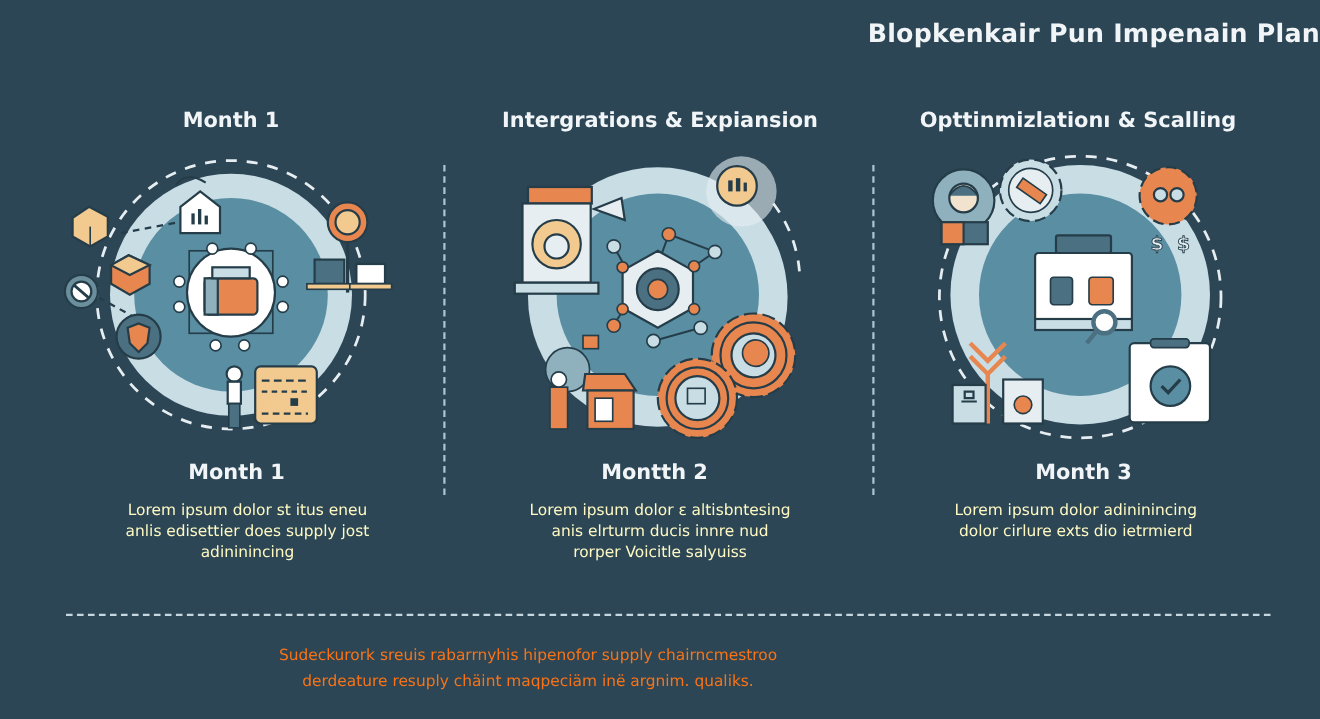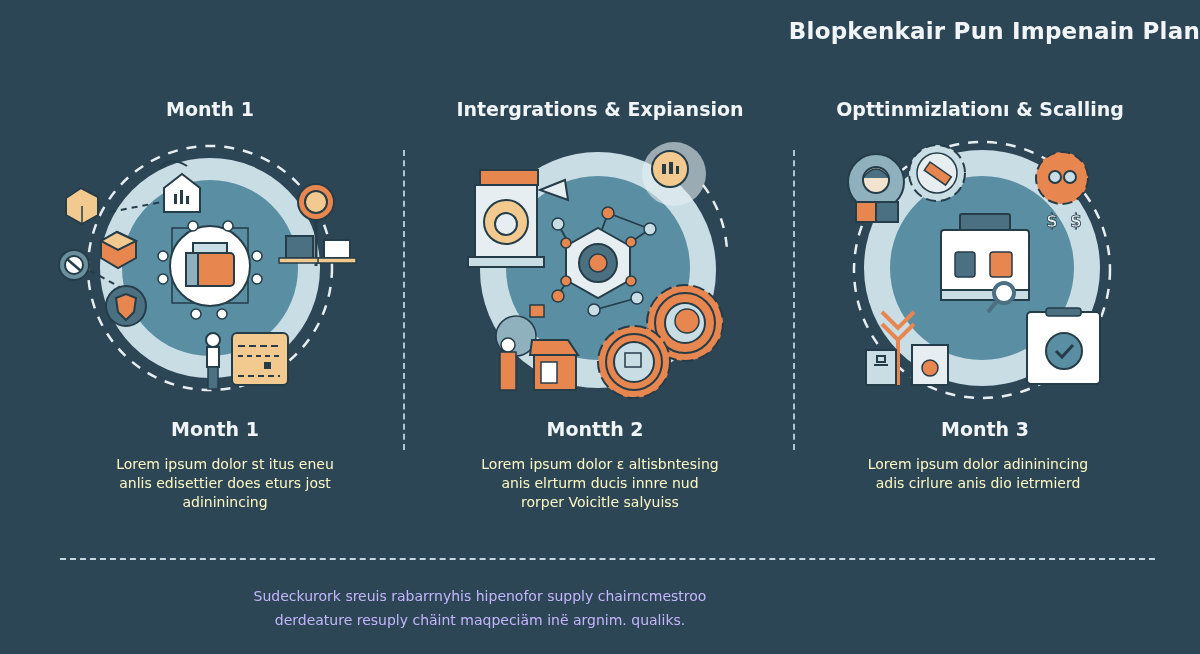--- a/index.html
+++ b/index.html
@@ -30,21 +30,21 @@
   .month-desc {
     position: absolute; top: 455px; text-align: center;
     font-size: 14px; line-height: 19px; color: #fef9c3;
   }
   .divider-h {
     position: absolute; left: 60px; top: 558px; width: 1095px; height: 0;
     border-top: 2px dashed #c5d8e2;
   }
   .footer {
     position: absolute; left: 0; top: 584px; width: 960px;
-    text-align: center; font-size: 14px; line-height: 24px; color: #c4b5fd;
+    text-align: center; font-size: 14px; line-height: 24px; color: #f97316;
   }
   .footer span { display: block; }
 </style>
 </head>
 <body>
 
 <div class="title">Blopkenkair Pun Impenain Plan</div>
 
 <div class="col-head" style="left:60px;width:300px;">Month 1</div>
 <div class="col-head" style="left:430px;width:340px;">Intergrations &amp; Expiansion</div>
@@ -270,31 +270,31 @@
     </g>
   </svg>
 </div>
 
 <div class="month-label" style="left:60px;width:310px;">Month 1</div>
 <div class="month-label" style="left:440px;width:310px;">Montth 2</div>
 <div class="month-label" style="left:830px;width:310px;">Month 3</div>
 
 <div class="month-desc" style="left:60px;width:330px;">
   <div>Lorem ipsum dolor st itus eneu</div>
-  <div>anlis edisettier does eturs jost</div>
+  <div>anlis edisettier does supply jost</div>
   <div>adininincing</div>
 </div>
 <div class="month-desc" style="left:430px;width:340px;">
   <div>Lorem ipsum dolor ɛ altisbntesing</div>
   <div>anis elrturm ducis innre nud</div>
   <div>rorper Voicitle salyuiss</div>
 </div>
 <div class="month-desc" style="left:808px;width:340px;">
   <div>Lorem ipsum dolor  adininincing</div>
-  <div>adis cirlure anis dio ietrmierd</div>
+  <div>dolor cirlure exts dio ietrmierd</div>
 </div>
 
 <div class="divider-h"></div>
 
 <div class="footer">
   <span>Sudeckurork sreuis rabarrnyhis hipenofor  supply chairncmestroo</span>
   <span>derdeature resuply chäint maqpeciäm inë argnim. qualiks.</span>
 </div>
 
 </body></html>

